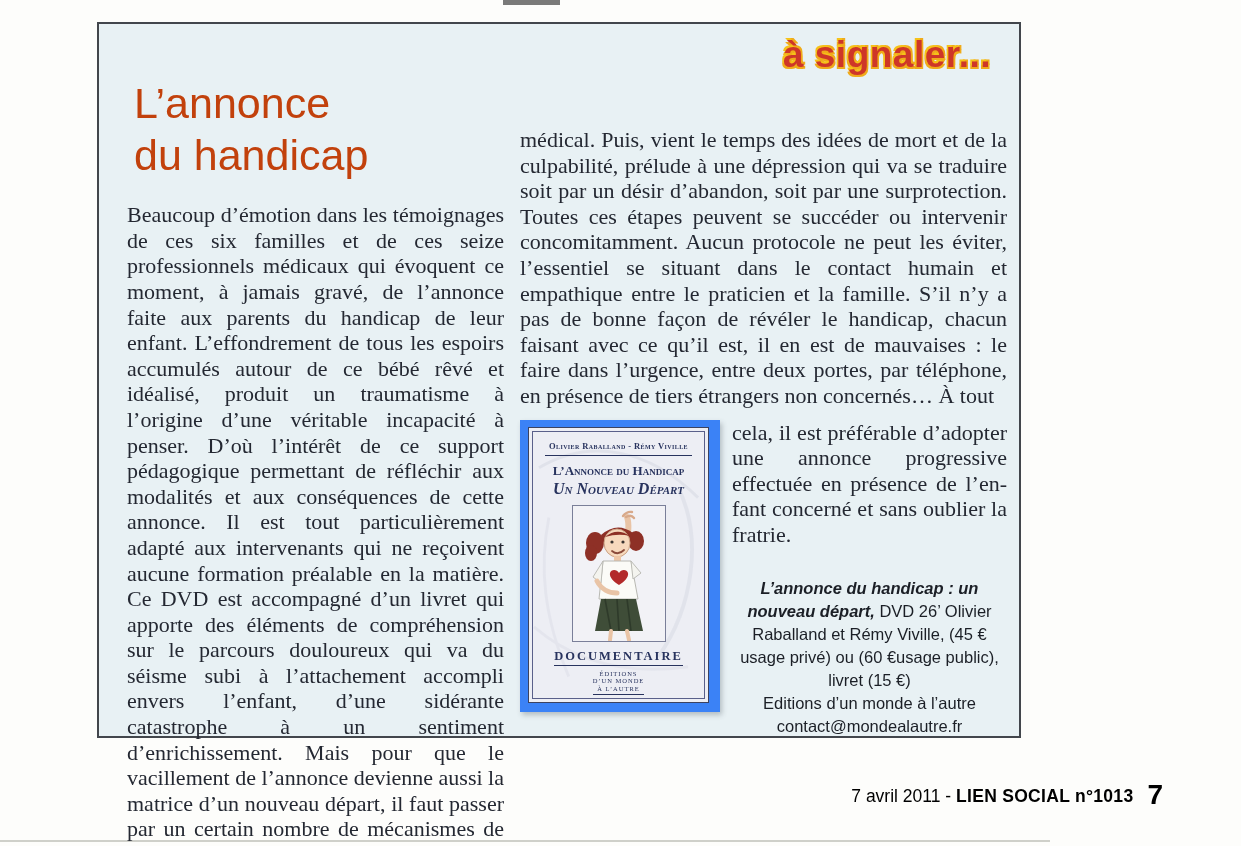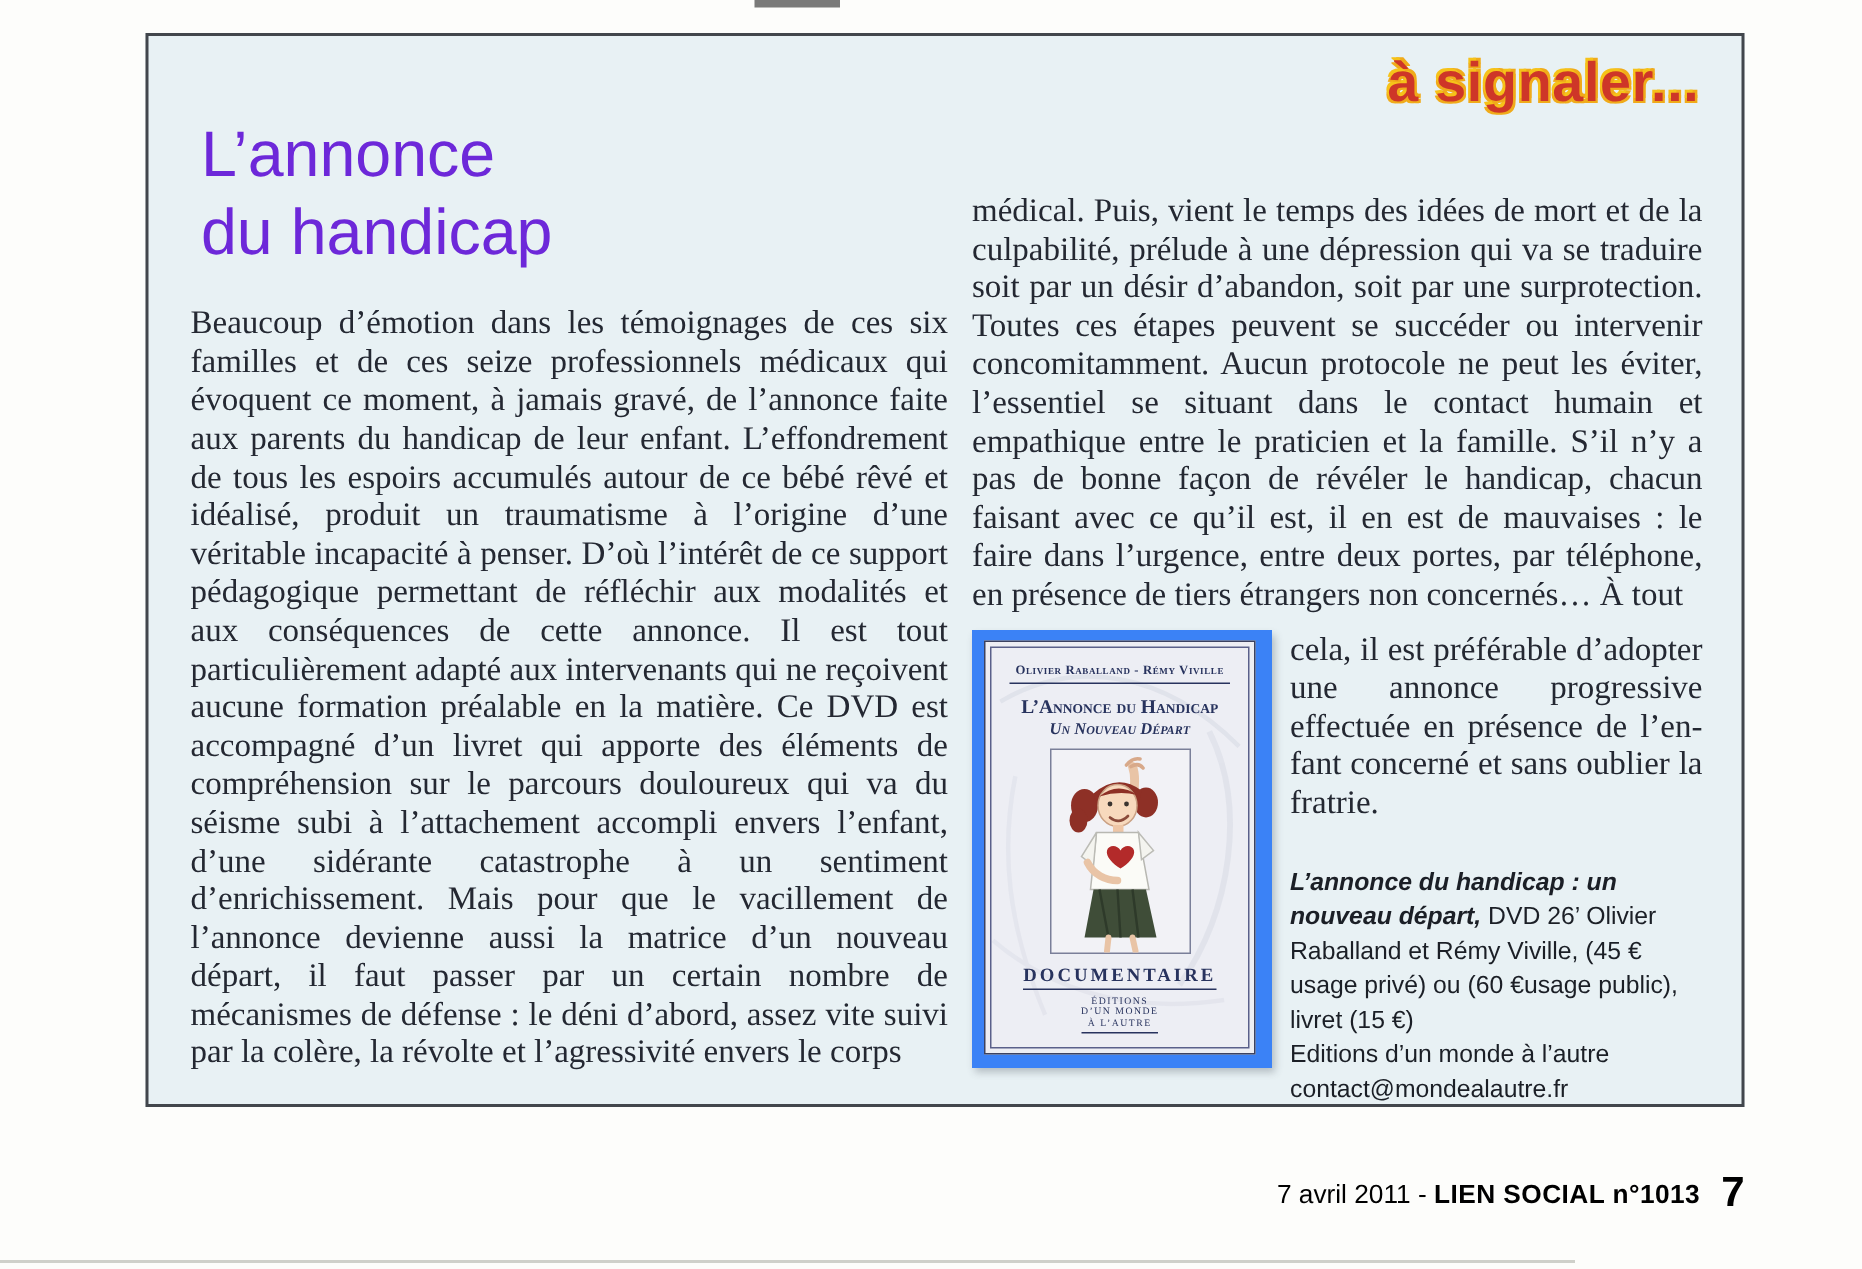--- a/index.html
+++ b/index.html
@@ -5,33 +5,33 @@
   * { margin:0; padding:0; box-sizing:border-box; }
   html,body { width:1241px; height:846px; }
   body { background:#fdfdfb; font-family:"Liberation Sans", sans-serif; overflow:hidden; }
   .page { position:relative; width:1241px; height:846px; background:#fdfdfb; }
 
   
   .artifact-top { position:absolute; left:503px; top:0; width:57px; height:5px; background:#4e4e4e; opacity:.75; }
   .artifact-bottom { position:absolute; left:0; top:840px; width:1050px; height:2px; background:#cfd0ca; }
 
   
-  .panel { position:absolute; left:97px; top:22px; width:1066px; height:716px;
+  .panel { position:absolute; left:97px; top:22px; width:924px; height:716px;
            background:#e8f1f4; border:2px solid #42464c; padding:0 12px 0 28px; }
 
   .header-label { position:absolute; top:10px; right:28px;
      font-size:37px; font-weight:bold; letter-spacing:.5px; color:#ce3628;
      text-shadow: 1.6px 1.6px 0 #f0ab1a, -1.6px -1.6px 0 #f6c219, 1.6px -1.6px 0 #f0ab1a, -1.6px 1.6px 0 #f0ab1a; }
 
   .columns { display:flex; gap:16px; }
   .col-left  { width:505px; padding-top:54px; }
   .col-right { width:487px; padding-top:103px; }
 
   .article-title { font-family:"Liberation Sans", sans-serif; font-weight:500;
-     font-size:43px; line-height:1.2; color:#6d28d9; margin-left:7px; letter-spacing:0px; }
+     font-size:43px; line-height:1.2; color:#c2410c; margin-left:7px; letter-spacing:0px; }
 
   .body-text { font-family:"Liberation Serif", serif; font-size:22px; line-height:25.6px;
      color:#242832; text-align:justify; }
   .col-left .body-text { margin-top:21px; }
 
   .wrap-row { display:flex; margin-top:11px; }
   .right-sub { margin-left:12px; width:275px; }
   .part2 { hyphens:manual; }
 
   
@@ -41,30 +41,30 @@
      background:#edeef4; overflow:hidden; border:1.5px solid #3c4260; }
   .cover-frame { position:absolute; inset:3px; border:1px solid #5a608a;
      display:flex; flex-direction:column; align-items:center; }
   .ghost-sketch { position:absolute; inset:0; z-index:0; opacity:.5; }
   .cover-content { position:relative; z-index:1; width:100%; height:100%;
      display:flex; flex-direction:column; align-items:center; color:#28335e; }
   .cover-authors { margin-top:9px; font-size:8.5px; font-weight:bold; letter-spacing:.4px;
      font-family:"Liberation Serif", serif; white-space:nowrap; }
   .cover-rule { width:86%; border-bottom:1px solid #28335e; margin-top:4px; }
   .cover-title { margin-top:7px; font-size:13px; font-weight:bold; font-family:"Liberation Serif", serif; white-space:nowrap; }
-  .cover-subtitle { margin-top:1px; font-size:11px; font-weight:bold; font-style:italic; font-family:"Liberation Serif", serif; }
+  .cover-subtitle { margin-top:1px; font-size:16px; font-weight:bold; font-style:italic; font-family:"Liberation Serif", serif; }
   .illustration-box { margin-top:7px; width:94px; height:137px; background:#f2f2f6;
      border:1px solid #7a7f99; display:flex; align-items:flex-end; justify-content:center; }
   .cover-genre { margin-top:7px; font-size:12.5px; font-weight:bold; letter-spacing:2px;
      font-family:"Liberation Serif", serif; border-bottom:1px solid #28335e; padding-bottom:1px; }
   .cover-logo { margin-top:4px; font-size:6.5px; line-height:7.5px; text-align:center;
      font-family:"Liberation Serif", serif; letter-spacing:1px; border-bottom:1px solid #28335e; padding-bottom:2px; }
 
   
-  .caption { margin-top:29px; font-size:16.5px; line-height:23px; color:#1b1f26; text-align:left; }
+  .caption { margin-top:29px; font-size:16.5px; line-height:23px; color:#1b1f26; text-align:center; }
   .caption .ti { font-weight:bold; font-style:italic; }
   .caption-line { margin-top:0; }
 
   
   .footer { position:absolute; left:0; top:777px; width:1163px; text-align:right;
      color:#000000; font-size:17.5px; }
   .footer .journal { font-weight:bold; letter-spacing:.3px; }
   .footer .pagenum { font-size:28px; font-weight:bold; margin-left:14px; position:relative; top:2px; }
 </style>
 </head>

